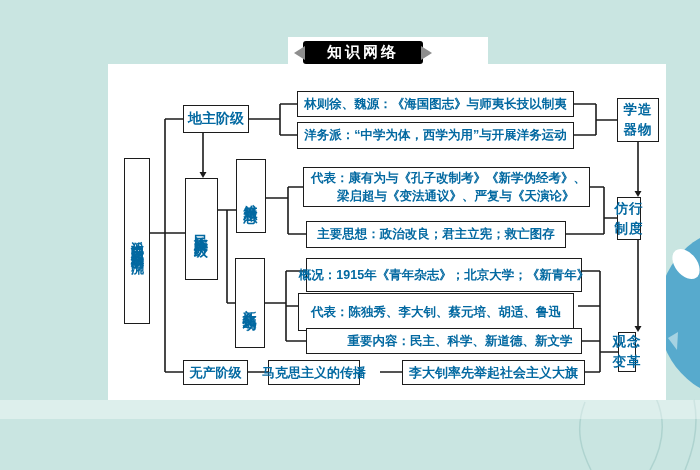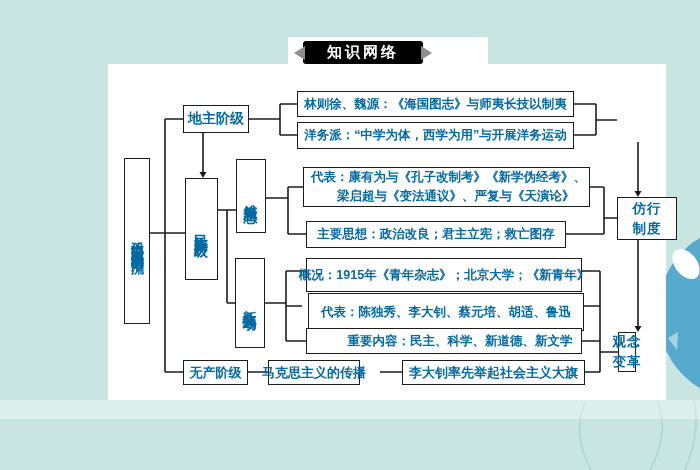--- a/index.html
+++ b/index.html
@@ -24,21 +24,21 @@
   .wires{position:absolute;left:0;top:0;}
   .node{
     position:absolute;box-sizing:border-box;border:1.6px solid #1c1c1c;background:#ffffff;
     color:#0369a1;font-weight:700;display:flex;align-items:center;justify-content:center;
     white-space:nowrap;font-size:13px;
   }
   .small{font-size:12.5px;}
   .vtext{writing-mode:vertical-rl;text-orientation:upright;letter-spacing:2px;font-size:13px;}
   .vtext14{writing-mode:vertical-rl;text-orientation:upright;letter-spacing:2px;font-size:14px;}
   .goal{flex-direction:column;font-size:13.5px;line-height:1.45;letter-spacing:1px;}
-  .twolines{flex-direction:column;align-items:flex-start;justify-content:center;
+  .twolines{flex-direction:column;align-items:flex-start;justify-content:flex-end;
     padding-left:7px;font-size:12.5px;line-height:1.5;}
   .twolines .l2{padding-left:26px;}
 </style>
 </head>
 <body>
 
 <svg class="bg-svg" width="700" height="470" viewBox="0 0 700 470">
   <path d="M585,402 C574,430 582,452 591,470" stroke="#aed3cf" stroke-width="1.5" fill="none"></path>
   <path d="M656,398 C668,425 661,450 650,470" stroke="#aed3cf" stroke-width="1.5" fill="none"></path>
   <path d="M694,400 C700,430 691,455 685,470" stroke="#aed3cf" stroke-width="1.5" fill="none"></path>
@@ -92,30 +92,34 @@
     <span class="l1">代表：康有为与《孔子改制考》《新学伪经考》、</span>
     <span class="l2">梁启超与《变法通议》、严复与《天演论》</span>
   </div>
 
   <div class="node small" style="left:198px;top:157px;width:260px;height:27px;">主要思想：政治改良；君主立宪；救亡图存</div>
 
   <div class="node vtext14" style="left:127px;top:194px;width:30px;height:90px;">新文化运动</div>
 
   <div class="node small" style="left:198px;top:194px;width:276px;height:34px;">概况：1915年《青年杂志》；北京大学；《新青年》</div>
 
-  <div class="node small" style="left:200px;top:229px;width:276px;height:38px;">代表：陈独秀、李大钊、蔡元培、胡适、鲁迅</div>
+  <div class="node small" style="left:190px;top:229px;width:276px;height:38px;">代表：陈独秀、李大钊、蔡元培、胡适、鲁迅</div>
 
   <div class="node small" style="left:198px;top:264px;width:276px;height:26px;padding-left:32px;">重要内容：民主、科学、新道德、新文学</div>
 
   <div class="node" style="left:160px;top:296px;width:92px;height:25px;">马克思主义的传播</div>
 
   <div class="node" style="left:294px;top:296px;width:183px;height:25px;">李大钊率先举起社会主义大旗</div>
 
+  <div class="node goal" style="left:509px;top:34px;width:42px;height:44px;">
+    <span>学造</span>
+    <span>器物</span>
+  </div>
 
-  <div class="node goal" style="left:509px;top:133px;width:60px;height:43px;">
+  <div class="node goal" style="left:509px;top:133px;width:24px;height:43px;">
     <span>仿行</span>
     <span>制度</span>
   </div>
 
   <div class="node goal" style="left:510px;top:268px;width:18px;height:40px;">
     <span>观念</span>
     <span>变革</span>
   </div>
 
 </div>

